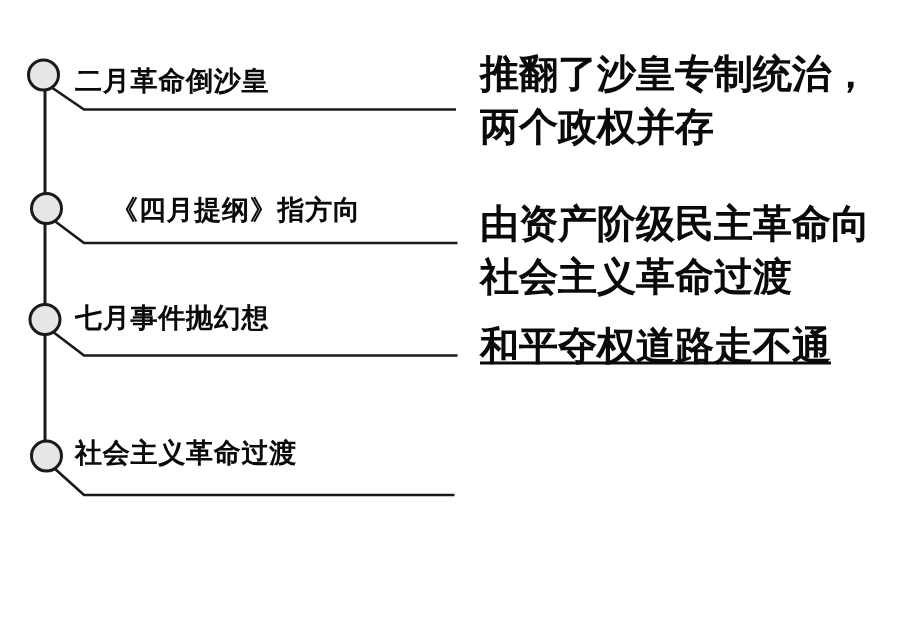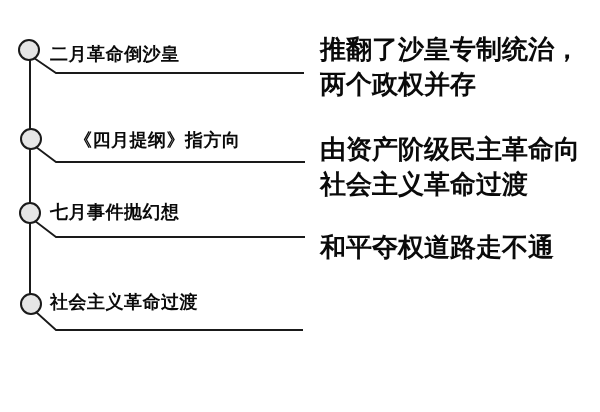--- a/index.html
+++ b/index.html
@@ -36,21 +36,21 @@
     font-weight: bold;
     line-height: 35px;
     white-space: pre-line;
   }
   .t1 { top: 39px; }
   .t2 { top: 125px; margin-left: 24px; }
   .t3 { top: 197px; }
   .t4 { top: 287px; }
   .d1 { top: 22px; margin-top: 10px; }
   .d2 { top: 132px; }
-  .d3 { top: 230px; }
+  .d3 { top: 213px; text-decoration: underline; }
   .d4 { top: 277px; }
 </style>
 </head>
 <body>
 
 <div class="canvas">
 
   <svg class="spine-svg" viewBox="0 0 600 412" xmlns="http://www.w3.org/2000/svg">
 
     <line x1="30" y1="50" x2="30" y2="304" stroke="#1a1a1a" stroke-width="2"></line>

